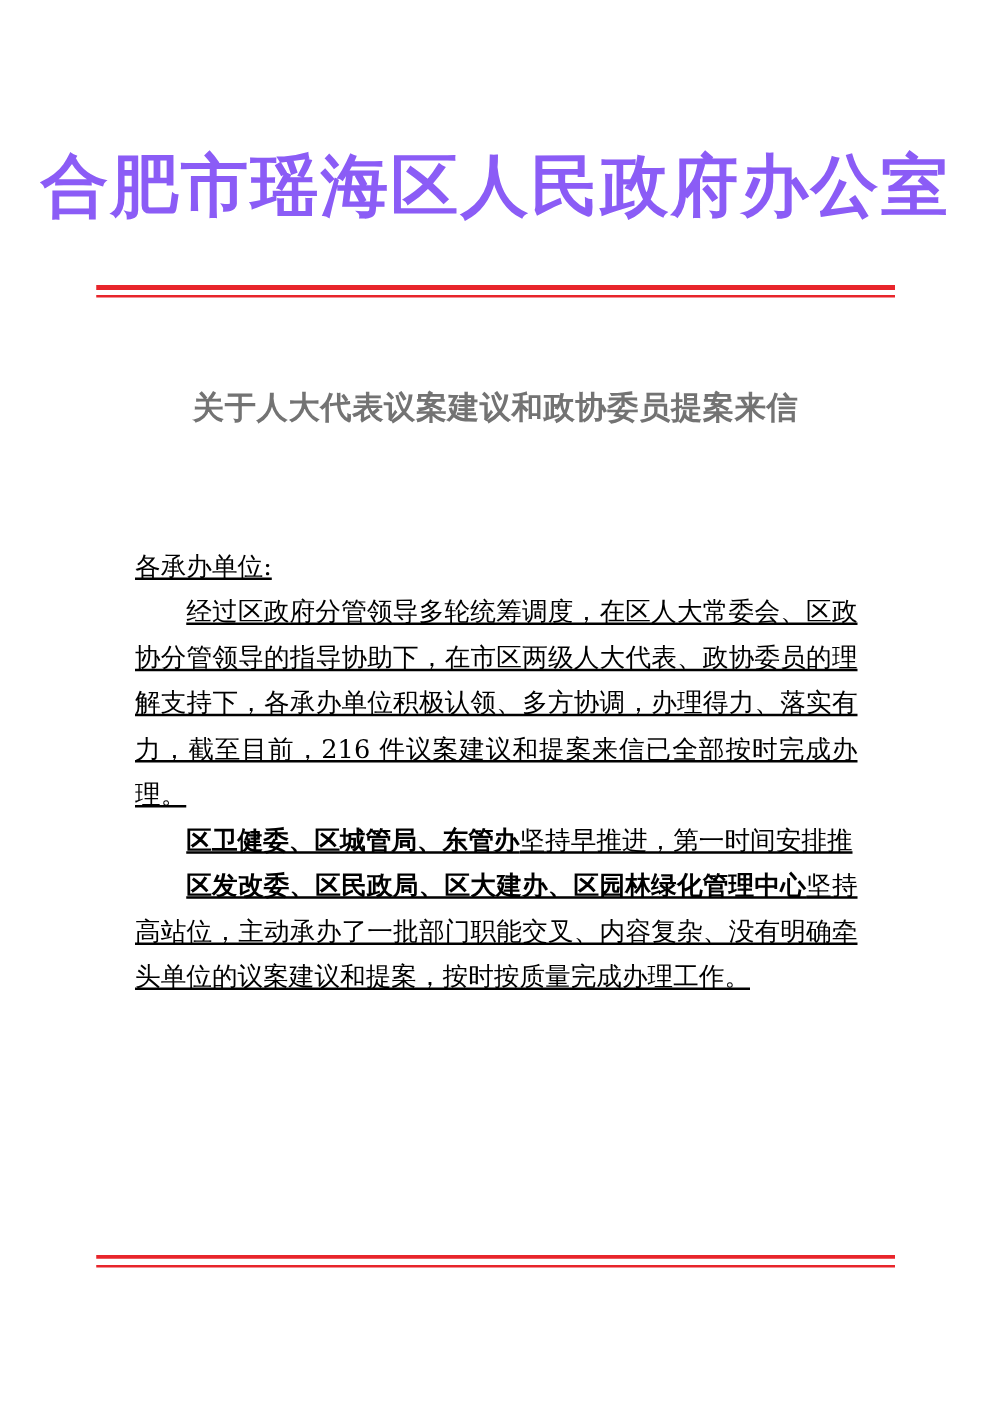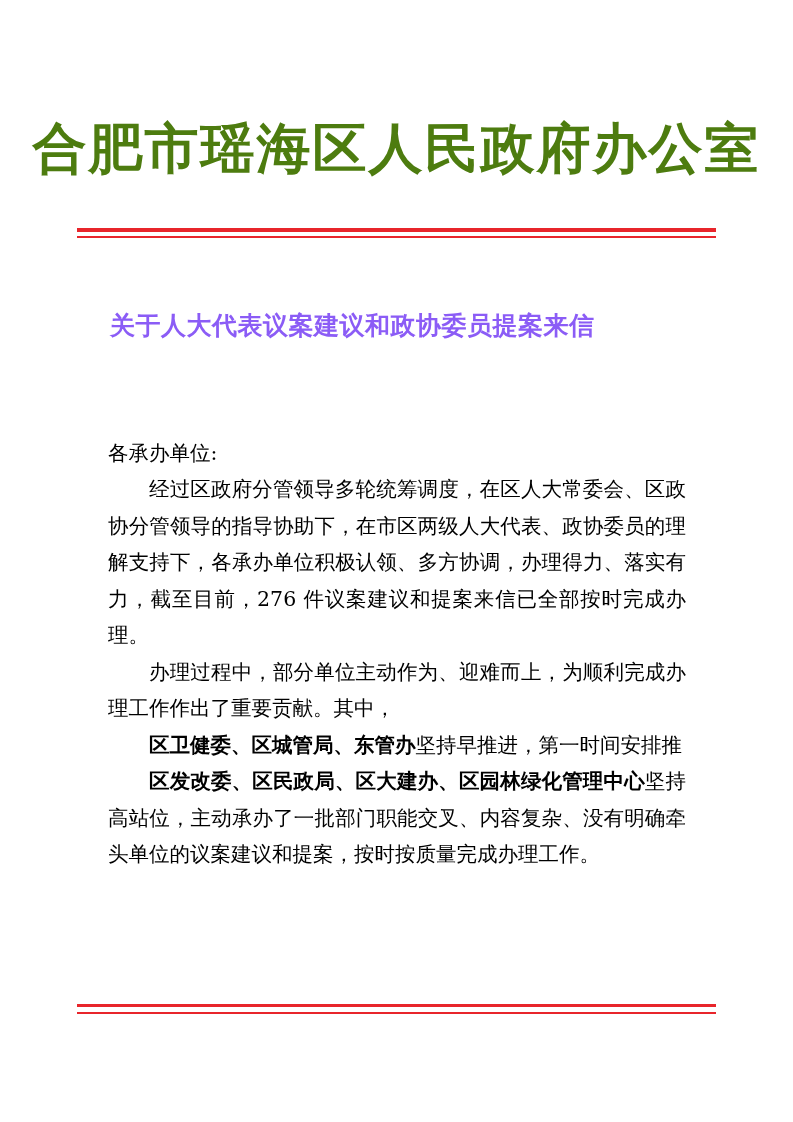--- a/index.html
+++ b/index.html
@@ -28,21 +28,21 @@
     left: 0;
     top: 118px;
     width: 793px;
     text-align: center;
   }
   .masthead-title {
     font-family: "DejaVu Serif", "Liberation Serif", serif;
     font-weight: bold;
     font-size: 54px;
     line-height: 1.12;
-    color: #4d7c0f;
+    color: #8b5cf6;
     letter-spacing: 2px;
     white-space: nowrap;
   }
   .rule-top {
     position: absolute;
     left: 77px;
     top: 228px;
     width: 639px;
     height: 4px;
     background: #e8252b;
@@ -53,39 +53,41 @@
     top: 236px;
     width: 639px;
     height: 2px;
     background: #e8252b;
   }
   .doc-title {
     position: absolute;
     left: 110px;
     top: 306px;
     width: 573px;
+    text-align: center;
     font-weight: bold;
     font-size: 25px;
     line-height: 1.62;
-    color: #8b5cf6;
+    color: #737373;
     letter-spacing: 0.5px;
   }
   .body-text {
     position: absolute;
     left: 108px;
     top: 435px;
     width: 578px;
     font-size: 20.5px;
     line-height: 1.78;
     color: #000;
     text-align: justify;
     text-justify: inter-ideograph;
   }
   .body-text p {
     margin: 0;
+    text-decoration: underline;
   }
   .indent {
     text-indent: 2em;
   }
   .bold {
     font-weight: bold;
   }
   .rule-bottom {
     position: absolute;
     left: 77px;
@@ -114,22 +116,21 @@
 
   <div class="rule-top"></div>
   <div class="rule-top-2"></div>
 
   <div class="doc-title">
     <div>关于人大代表议案建议和政协委员提案来信</div>
   </div>
 
   <div class="body-text">
     <p>各承办单位:</p>
-    <p class="indent">经过区政府分管领导多轮统筹调度，在区人大常委会、区政协分管领导的指导协助下，在市区两级人大代表、政协委员的理解支持下，各承办单位积极认领、多方协调，办理得力、落实有力，截至目前，276 件议案建议和提案来信已全部按时完成办理。</p>
-    <p class="indent">办理过程中，部分单位主动作为、迎难而上，为顺利完成办理工作作出了重要贡献。其中，</p>
+    <p class="indent">经过区政府分管领导多轮统筹调度，在区人大常委会、区政协分管领导的指导协助下，在市区两级人大代表、政协委员的理解支持下，各承办单位积极认领、多方协调，办理得力、落实有力，截至目前，216 件议案建议和提案来信已全部按时完成办理。</p>
     <p class="indent"><span class="bold">区卫健委、区城管局、东管办</span><span>坚持早推进，第一时间安排推</span></p>
     <p class="indent"><span class="bold">区发改委、区民政局、区大建办、区园林绿化管理中心</span><span>坚持高站位，主动承办了一批部门职能交叉、内容复杂、没有明确牵头单位的议案建议和提案，按时按质量完成办理工作。</span></p>
   </div>
 
   <div class="rule-bottom"></div>
   <div class="rule-bottom-2"></div>
 
 </div>
 
 </body></html>

